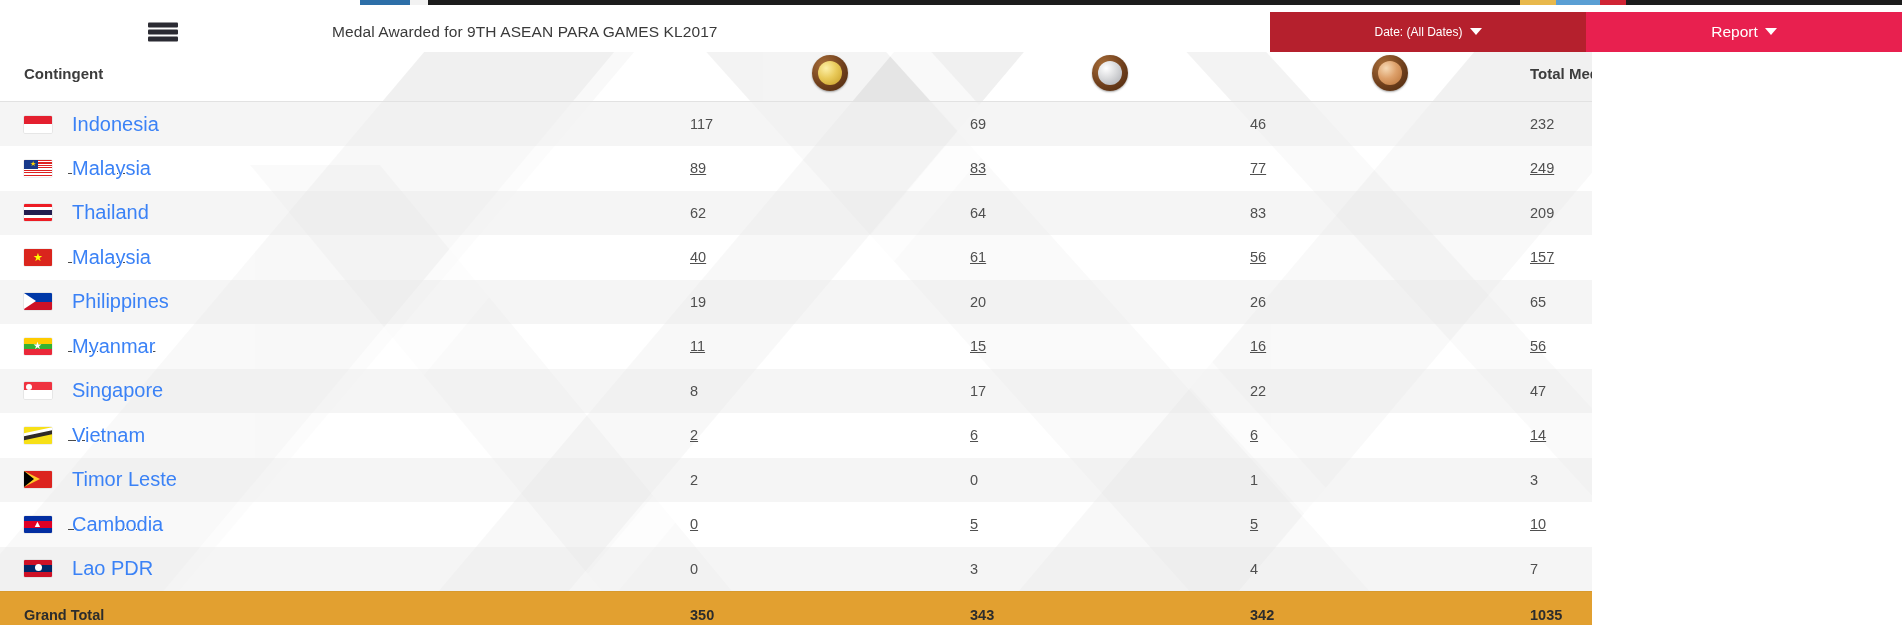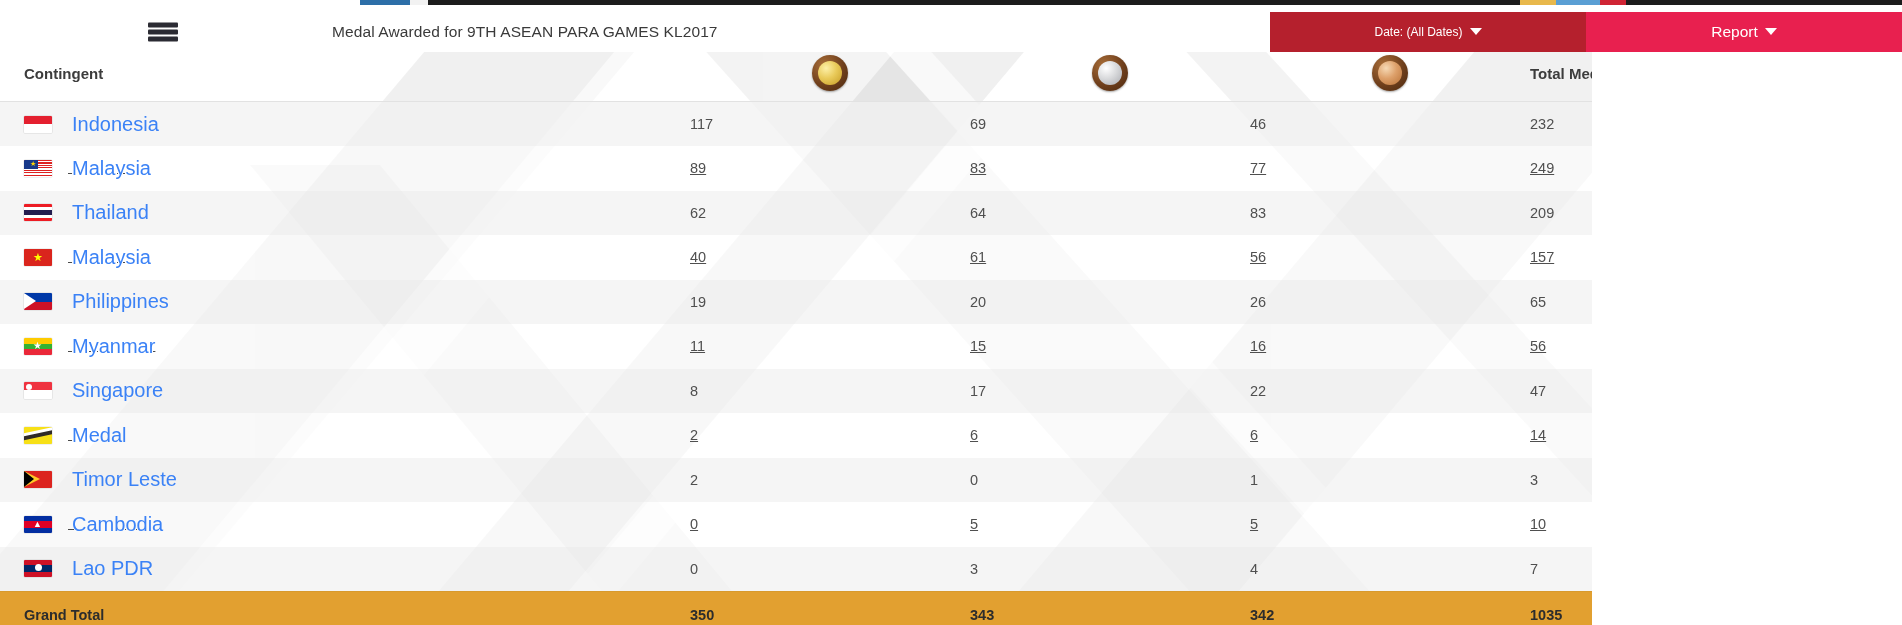--- a/index.html
+++ b/index.html
@@ -413,21 +413,21 @@
         </td>
         <td class="cell-num">8</td>
         <td class="cell-num">17</td>
         <td class="cell-num">22</td>
         <td class="cell-num">47</td>
       </tr>
 
       <tr class="even">
         <td class="cell-country">
           <span class="flag fl-brunei"></span>
-          <a class="country-link">Medal</a>
+          <a class="country-link">Vietnam</a>
         </td>
         <td class="cell-num">2</td>
         <td class="cell-num">6</td>
         <td class="cell-num">6</td>
         <td class="cell-num">14</td>
       </tr>
 
       <tr class="odd">
         <td class="cell-country">
           <span class="flag fl-timor"></span>

